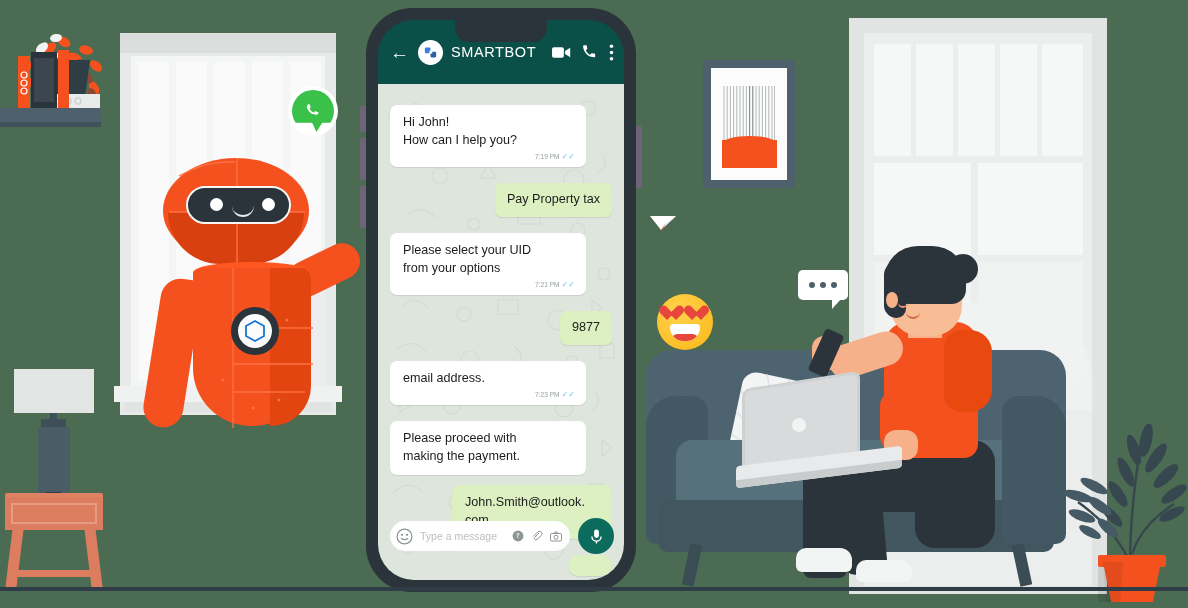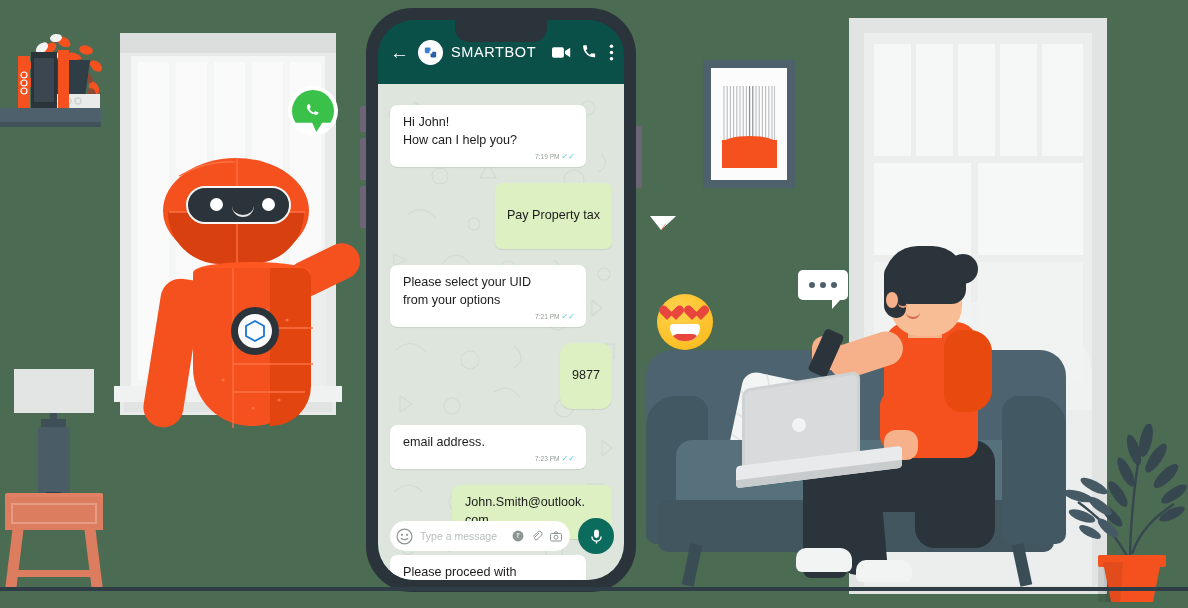--- a/index.html
+++ b/index.html
@@ -107,21 +107,21 @@
   .msgs { position: absolute; left: 0; top: 0; width: 246px; padding: 21px 12px 0 12px; }
   .bubble { position: relative; max-width: 196px; padding: 9px 11px 5px 13px;
     border-radius: 7px; font-size: 12.6px; line-height: 1.42; color: #1c1c1c;
     margin-bottom: 16px; box-shadow: 0 1px 1px rgba(0,0,0,.09); }
   .bot { background: #fff; }
   .me { background: #dcf0c2; margin-left: auto; }
   .bubble .meta { text-align: right; font-size: 6.6px; color: #97a09a;
     margin-top: 1px; white-space: nowrap; }
   .bubble .meta .tick { color: #4fc3f7; font-size: 8px; margin-left: 2px; }
   .b-nomark { padding-bottom: 9px; }
-  .me-short { padding: 24px 12px; }
+  .me-short { padding: 8px 12px; }
   .typing { width: 44px; height: 21px; background: #dcf0c2; border-radius: 11px;
     margin-left: auto; display: flex; align-items: center; justify-content: center;
     gap: 4px; box-shadow: 0 1px 1px rgba(0,0,0,.09); }
 
   
   .chat-input { position: absolute; left: 0; bottom: 16px; width: 246px; height: 56px; }
   .input-pill { position: absolute; left: 12px; bottom: 13px; width: 180px; height: 30px;
     background: #fff; border-radius: 16px; display: flex; align-items: center;
     padding: 0 8px 0 6px; }
   .input-ph { font-size: 10.5px; color: #b9bfbd; margin-left: 7px; }
@@ -580,39 +580,39 @@
         </div>
 
         <div class="bubble bot">
           <div>Please select your UID</div>
           <div>from your options</div>
           <div class="meta">
             <span>7:21 PM</span><span class="tick">✓✓</span>
           </div>
         </div>
 
-        <div class="bubble me me-short" style="width:min-content;white-space:nowrap;border-radius:12px;">
+        <div class="bubble me me-short" style="width:min-content;white-space:nowrap;">
           <div>9877</div>
         </div>
 
         <div class="bubble bot">
           <div>email address.</div>
           <div class="meta">
             <span>7:23 PM</span><span class="tick">✓✓</span>
           </div>
         </div>
 
+        <div class="bubble bot b-nomark" style="margin-bottom:10px;">
+          <div>Please proceed with</div>
+          <div>making the payment.</div>
+        </div>
+
         <div class="bubble me b-nomark" style="width:160px;">
           <div>John.Smith@outlook.</div>
           <div>com</div>
-        </div>
-
-        <div class="bubble bot b-nomark" style="margin-bottom:10px;">
-          <div>Please proceed with</div>
-          <div>making the payment.</div>
         </div>
 
         <div class="typing">
           
           
           
         </div>
       </div>
 
       <div class="chat-input">

